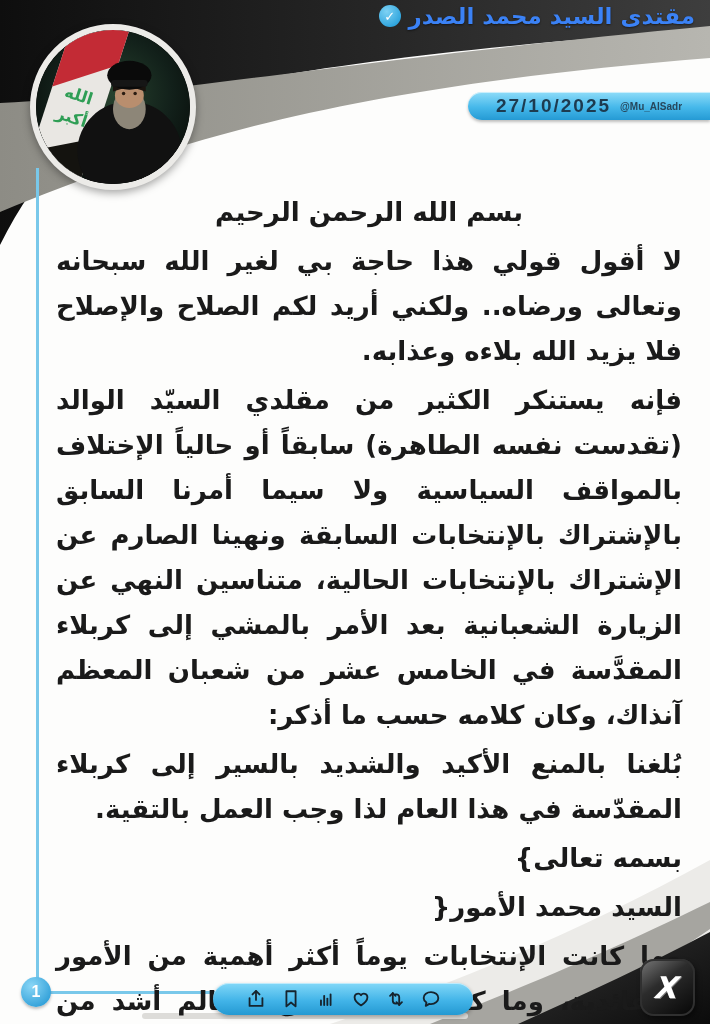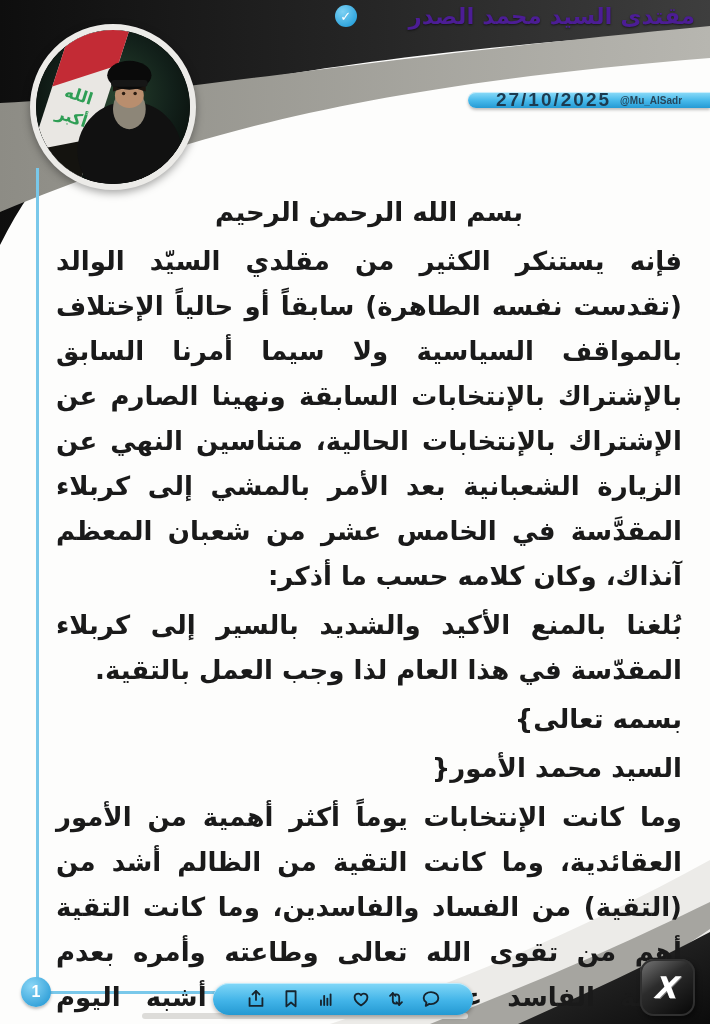--- a/index.html
+++ b/index.html
@@ -6,36 +6,36 @@
   .canvas{position:relative;width:710px;height:1024px;overflow:hidden;
           background:#fdfdfc;font-family:"DejaVu Sans",sans-serif;}
 
   
   .swoosh-top{position:absolute;top:0;left:0;z-index:1;}
   .swoosh-bottom{position:absolute;bottom:0;left:0;z-index:1;}
 
   
   .header-row{position:absolute;top:3px;right:15px;z-index:5;
               display:flex;align-items:center;gap:8px;direction:rtl;}
-  .account-name{color:#4c1d95;font-size:23px;font-weight:bold;
-                letter-spacing:.3px;text-shadow:0 1px 2px rgba(0,0,0,.5);margin-left:44px;}
+  .account-name{color:#3b82f6;font-size:23px;font-weight:bold;
+                letter-spacing:.3px;text-shadow:0 1px 2px rgba(0,0,0,.5);}
   .verified{width:22px;height:22px;border-radius:50%;
             background:radial-gradient(circle at 35% 30%,#7ed2f4,#2ea4dd 75%);
             display:flex;align-items:center;justify-content:center;
             color:#fff;font-size:13px;font-weight:bold;flex:0 0 auto;}
 
   
   .avatar{position:absolute;left:30px;top:24px;width:154px;height:154px;
           border-radius:50%;border:6px solid #ecebe8;z-index:4;
           overflow:hidden;box-shadow:0 3px 8px rgba(0,0,0,.35);
           background:#0a0d0a;}
   .avatar svg{display:block;}
 
   
-  .date-pill{position:absolute;left:468px;top:92px;right:0;height:16px;z-index:5;
+  .date-pill{position:absolute;left:468px;top:92px;right:0;height:28px;z-index:5;
              border-radius:17px 0 0 17px;
              background:linear-gradient(180deg,#8edcf9 0%,#45b8ea 55%,#259ad4 100%);
              box-shadow:0 2px 3px rgba(0,0,0,.25), inset 0 1px 0 rgba(255,255,255,.55);
              display:flex;align-items:center;justify-content:center;gap:9px;
              direction:ltr;}
   .date-text{font-family:"Liberation Sans",sans-serif;font-weight:bold;
              font-size:19px;letter-spacing:2px;color:#1d3b50;}
   .handle-text{font-family:"Liberation Sans",sans-serif;font-weight:bold;
                font-size:10px;color:#27475c;}
 
@@ -159,20 +159,21 @@
   <div class="date-pill">
     <span class="date-text">27/10/2025</span>
     <span class="handle-text">@Mu_AlSadr</span>
   </div>
 
   <div class="vline"></div>
   <div class="hline"></div>
 
   <div class="body-text">
     <p class="center">بسم الله الرحمن الرحيم</p>
+    <p>لا أقول قولي هذا حاجة بي لغير الله سبحانه وتعالى ورضاه.. ولكني أريد لكم الصلاح والإصلاح فلا يزيد الله بلاءه وعذابه.</p>
     <p>فإنه يستنكر الكثير من مقلدي السيّد الوالد (تقدست نفسه الطاهرة) سابقاً أو حالياً الإختلاف بالمواقف السياسية ولا سيما أمرنا السابق بالإشتراك بالإنتخابات السابقة ونهينا الصارم عن الإشتراك بالإنتخابات الحالية، متناسين النهي عن الزيارة الشعبانية بعد الأمر بالمشي إلى كربلاء المقدَّسة في الخامس عشر من شعبان المعظم آنذاك، وكان كلامه حسب ما أذكر:</p>
     <p>بُلغنا بالمنع الأكيد والشديد بالسير إلى كربلاء المقدّسة في هذا العام لذا وجب العمل بالتقية.</p>
     <p>بسمه تعالى⁦{⁩</p>
     <p>السيد محمد الأمور⁦}⁩</p>
     <p>وما كانت الإنتخابات يوماً أكثر أهمية من الأمور العقائدية، وما كانت التقية من الظالم أشد من (التقية) من الفساد والفاسدين، وما كانت التقية أهم من تقوى الله تعالى وطاعته وأمره بعدم إعانة الفاسد على فساده.. فما أشبه اليوم بالأمس ولكنهم قوم يجهلون.</p>
   </div>
 
   <div class="page-bubble">1</div>
 
   <div class="action-pill">

